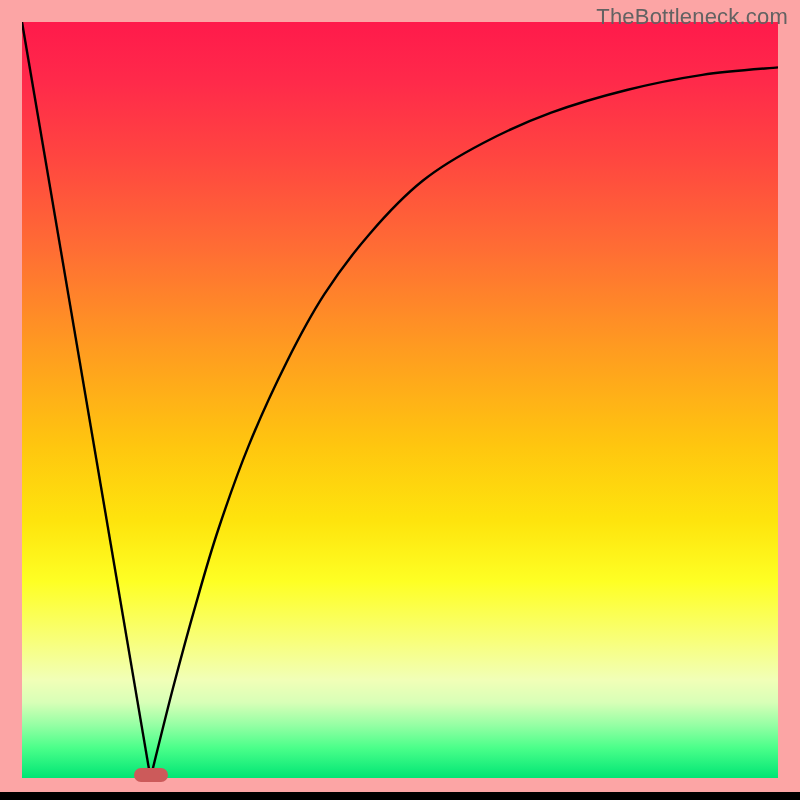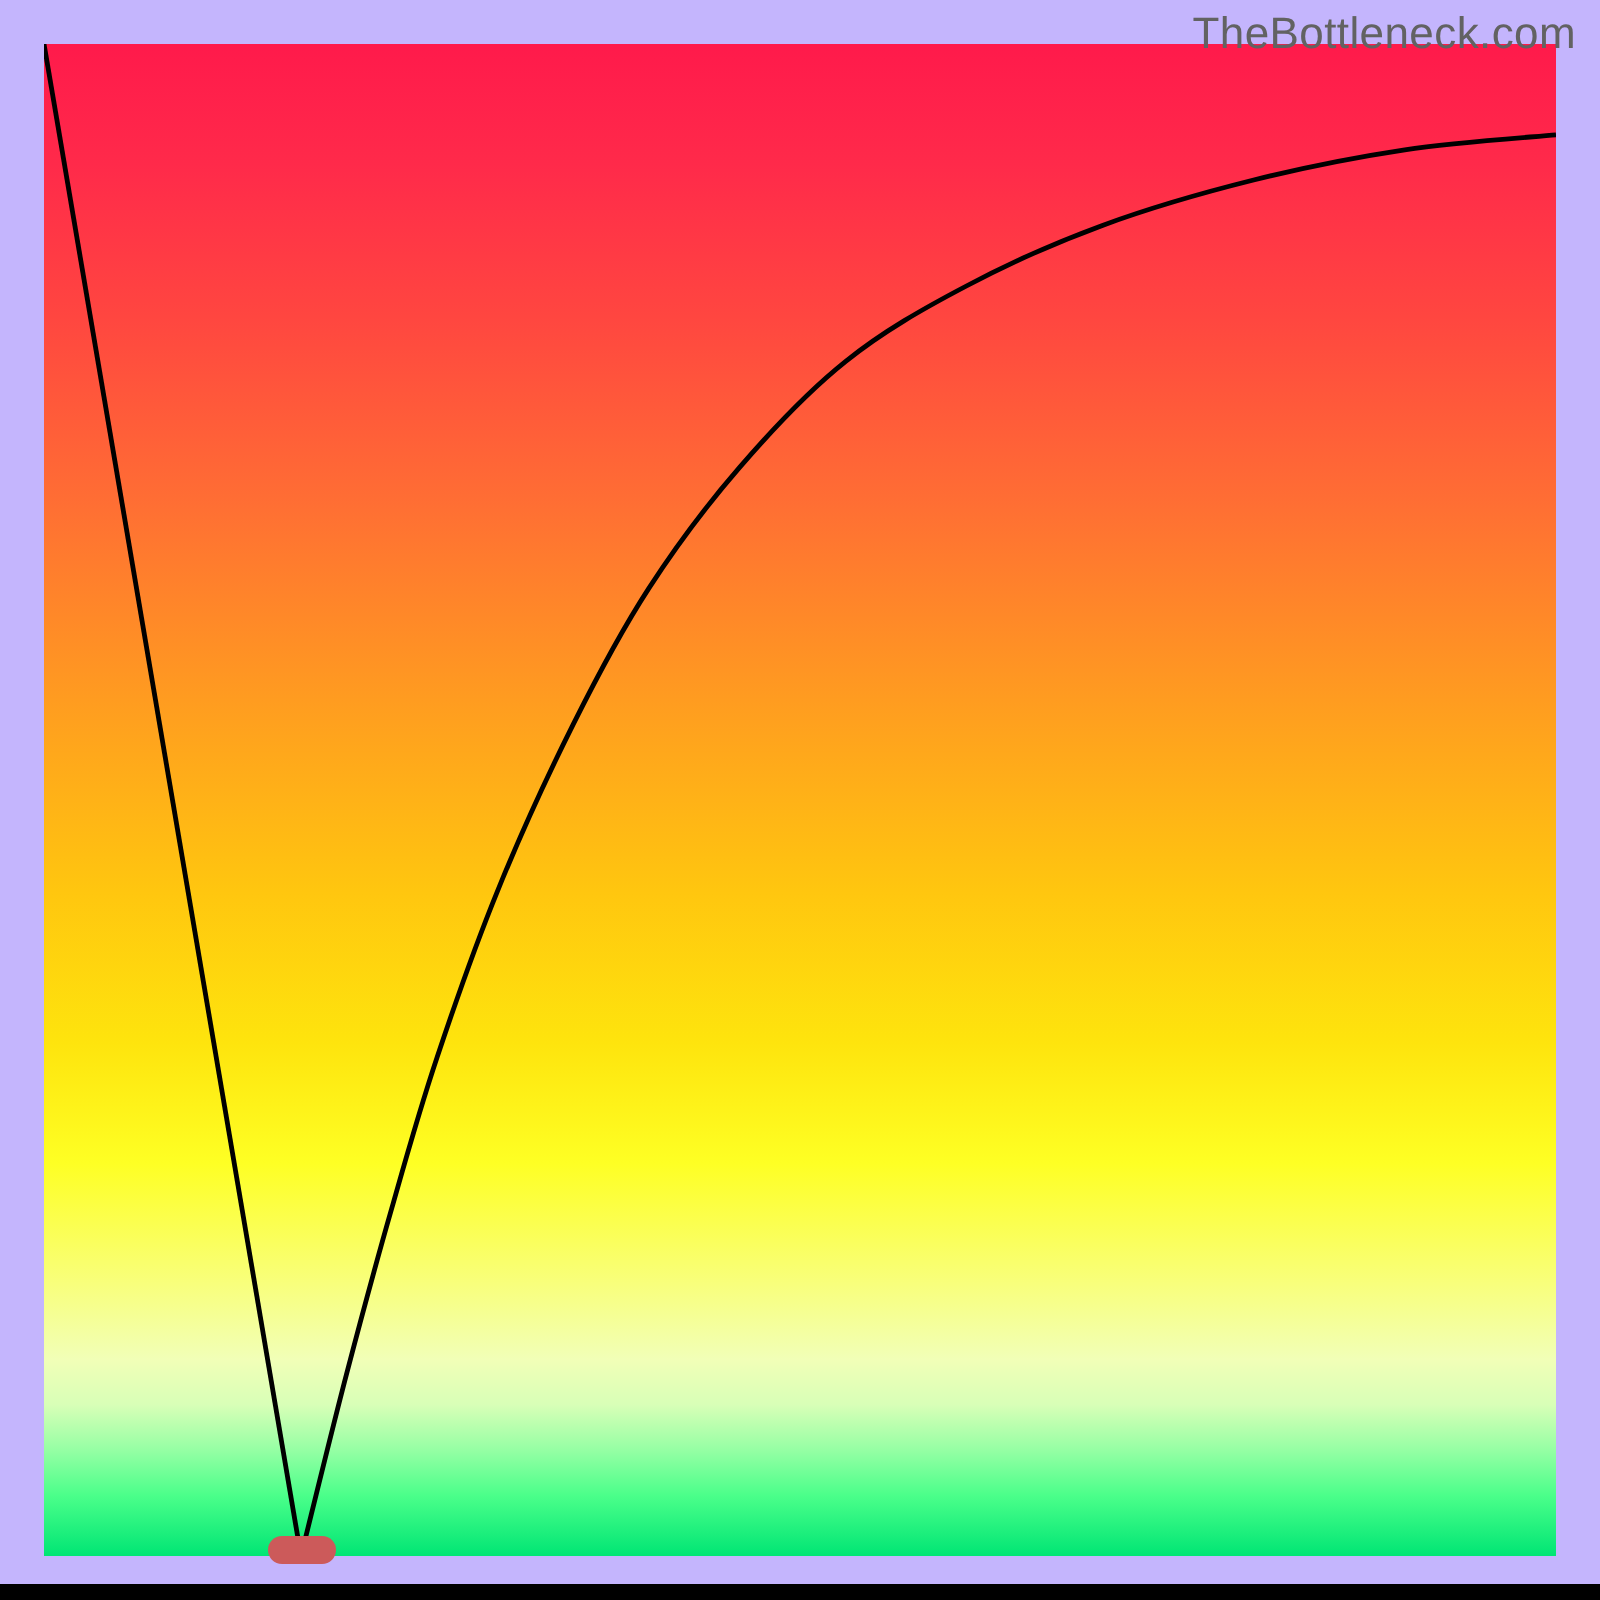--- a/index.html
+++ b/index.html
@@ -8,21 +8,21 @@
     width: 800px;
     height: 800px;
     overflow: hidden;
     background: #000;
     font-family: Arial, Helvetica, sans-serif;
   }
   .frame {
     position: relative;
     width: 800px;
     height: 792px;
-    background: #c4b5fd;
+    background: #fca5a5;
   }
   .plot-area {
     position: absolute;
     left: 22px;
     top: 22px;
     width: 756px;
     height: 756px;
     background: linear-gradient(to bottom,
       #ff1a4b 0%,
       #ff2a4a 8%,

